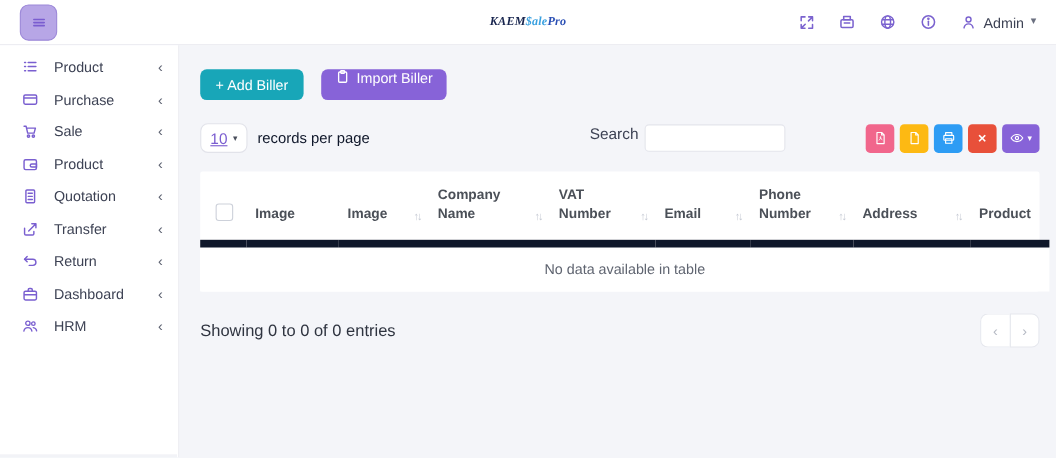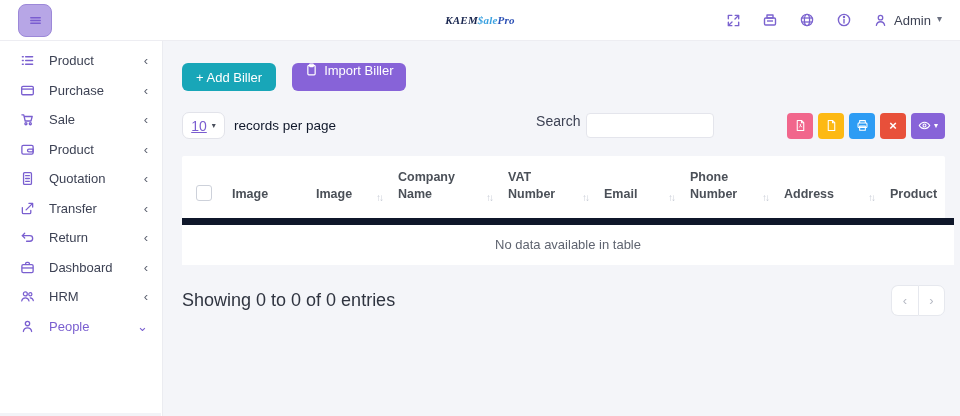--- a/index.html
+++ b/index.html
@@ -148,21 +148,21 @@
     cursor:pointer; margin-bottom:-1px;
   }
   .empty-row td {
     text-align:center; font-size:13px; color:#5f6470;
     padding:12px 0 13px 0; background:#fff;
   }
   
   .footer-row {
     margin-top:20px; display:flex; align-items:center;
   }
-  .showing-text { font-size:18px; color:#2f3440; }
+  .showing-text { font-size:15px; color:#2f3440; }
   .pager { margin-left:auto; display:flex; }
   .pg-btn {
     width:27px; height:31px; background:#fff; border:1px solid #e6e8ee;
     color:#b6bac4; font-size:13px; display:flex; align-items:center;
     justify-content:center; cursor:pointer;
     font-family:"Liberation Sans", sans-serif;
   }
   .pg-prev { border-radius:7px 0 0 7px; border-right:none; }
   .pg-next { border-radius:0 7px 7px 0; }
   svg { display:block; }
@@ -313,30 +313,20 @@
     <span class="s-icon">
       <svg width="15" height="15" viewBox="0 0 16 16" fill="none" stroke="currentColor" stroke-width="1.3" stroke-linecap="round">
           <circle cx="5.7" cy="5.2" r="2.1"></circle>
           <path d="M1.8 12.8c.4-2.1 2-3.4 3.9-3.4s3.5 1.3 3.9 3.4"></path>
           <circle cx="11" cy="5.6" r="1.7"></circle>
           <path d="M10.9 9.4c1.8.2 3 1.4 3.3 3.1"></path>
         </svg>
     </span>
     <span class="s-label">HRM</span>
     <span class="s-chev">‹</span>
-  </div>
-  <div class="side-item active">
-    <span class="s-icon">
-      <svg width="15" height="15" viewBox="0 0 16 16" fill="none" stroke="currentColor" stroke-width="1.4" stroke-linecap="round">
-          <circle cx="8" cy="4.9" r="2.3"></circle>
-          <path d="M3.6 13.3c.4-2.4 2.3-3.9 4.4-3.9s4 1.5 4.4 3.9"></path>
-        </svg>
-    </span>
-    <span class="s-label">People</span>
-    <span class="s-chev">⌄</span>
   </div>
   <div class="side-submenu">
     
   </div>
 </div>
 
 <div class="main">
 
   <div class="toolbar-row">
     <button class="btn-add">

